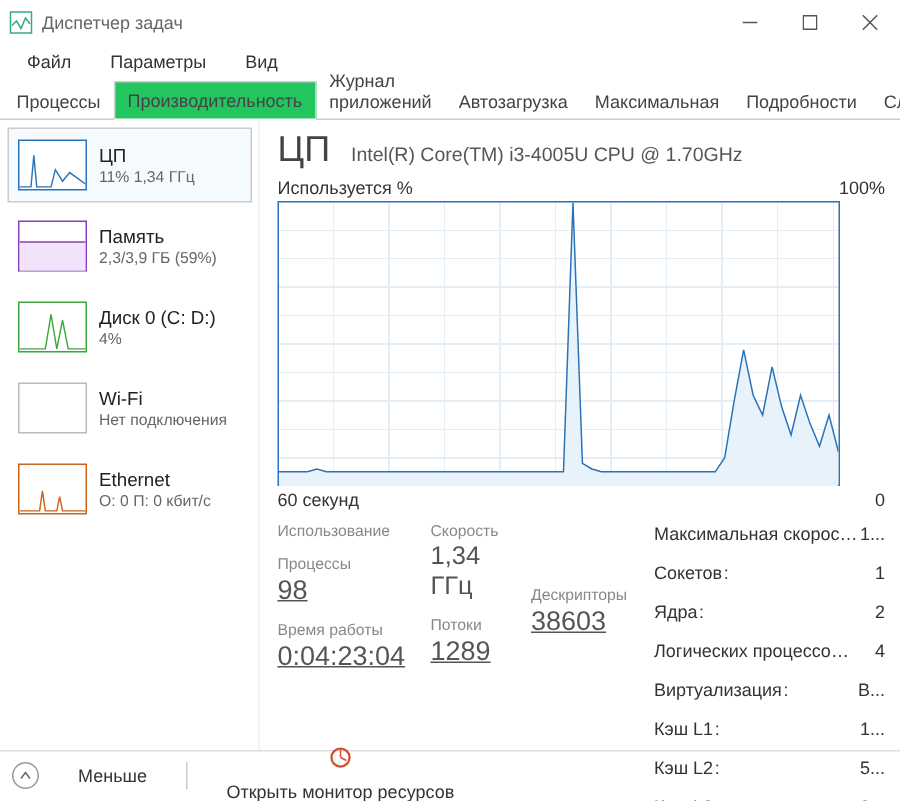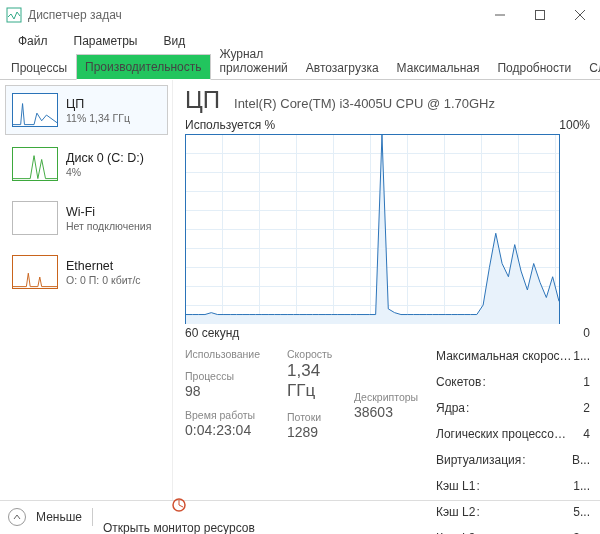--- a/index.html
+++ b/index.html
@@ -29,26 +29,26 @@
   .caprow{display:flex;justify-content:space-between;font-size:10.5px;color:#888;margin-top:4px;}
   .chart{width:375px;height:190px;border:1px solid #2a73b8;margin-top:2px;position:relative;background:
     repeating-linear-gradient(to right,transparent 0,transparent 36px,#e3eef7 36px,#e3eef7 37px),
     repeating-linear-gradient(to bottom,transparent 0,transparent 18px,#e3eef7 18px,#e3eef7 19px);}
   .chart svg{position:absolute;inset:0;}
   .caprow2{display:flex;justify-content:space-between;font-size:10.5px;color:#888;margin-top:2px;}
   .statgrid{display:flex;margin-top:8px;gap:12px;}
   .col{display:flex;flex-direction:column;gap:10px;}
   .stat .l{font-size:10.5px;color:#888;}
   .stat .v{font-size:17px;color:#555;margin-top:1px;}
-  .statsmall .v{font-size:14px;}
+  .statsmall .v{font-size:18px;text-decoration:underline;}
   .kv{display:flex;font-size:10.5px;color:#888;line-height:16px;}
   .kv .k{width:136px;overflow:hidden;text-overflow:ellipsis;white-space:nowrap;}
   .kv .k::after{content:":";margin-left:1px;}
   .kv .v2{width:18px;text-align:right;overflow:hidden;white-space:nowrap;}
-  .footer{height:32px;border-top:1px solid #ddd;display:flex;align-items:center;padding-left:8px;gap:10px;font-size:12px;}
+  .footer{height:32px;border-top:1px solid #ddd;display:flex;align-items:center;padding-left:8px;gap:26px;font-size:12px;}
   .circ{width:18px;height:18px;border:1px solid #999;border-radius:50%;display:flex;align-items:center;justify-content:center;}
   .link{color:#0067c0;display:flex;align-items:center;gap:6px;flex-direction:column;}
   .sep{width:1px;height:18px;background:#ccc;}
 </style>
 </head>
 <body>
 
 <div class="titlebar">
   <span class="icon">
     <svg viewBox="0 0 16 16">
@@ -98,20 +98,30 @@
     <div class="sitem sel">
       <div class="thumb" style="border-color:#2a73b8"><svg viewBox="0 0 46 34">
             <polyline points="0,32 8,32 10,10 12,32 22,32 25,20 30,28 35,22 46,30" fill="none" stroke="#2a73b8"></polyline>
           </svg></div>
       <div class="txt">
           <div class="t1">ЦП</div>
           <div class="t2">11% 1,34 ГГц</div>
         </div>
     </div>
     <div class="sitem">
+      <div class="thumb" style="border-color:#8a3db5"><svg viewBox="0 0 46 34">
+            <rect x="0" y="14" width="46" height="20" fill="#f1e4fa"></rect>
+            <line x1="0" y1="14" x2="46" y2="14" stroke="#8a3db5"></line>
+          </svg></div>
+      <div class="txt">
+          <div class="t1">Память</div>
+          <div class="t2">2,3/3,9 ГБ (59%)</div>
+        </div>
+    </div>
+    <div class="sitem">
       <div class="thumb" style="border-color:#3da83d"><svg viewBox="0 0 46 34">
             <polyline points="0,32 18,32 22,8 26,32 30,12 34,32 46,32" fill="none" stroke="#3da83d"></polyline>
           </svg></div>
       <div class="txt">
           <div class="t1">Диск 0 (C: D:)</div>
           <div class="t2">4%</div>
         </div>
     </div>
     <div class="sitem">
       <div class="thumb" style="border-color:#bbb"></div>

